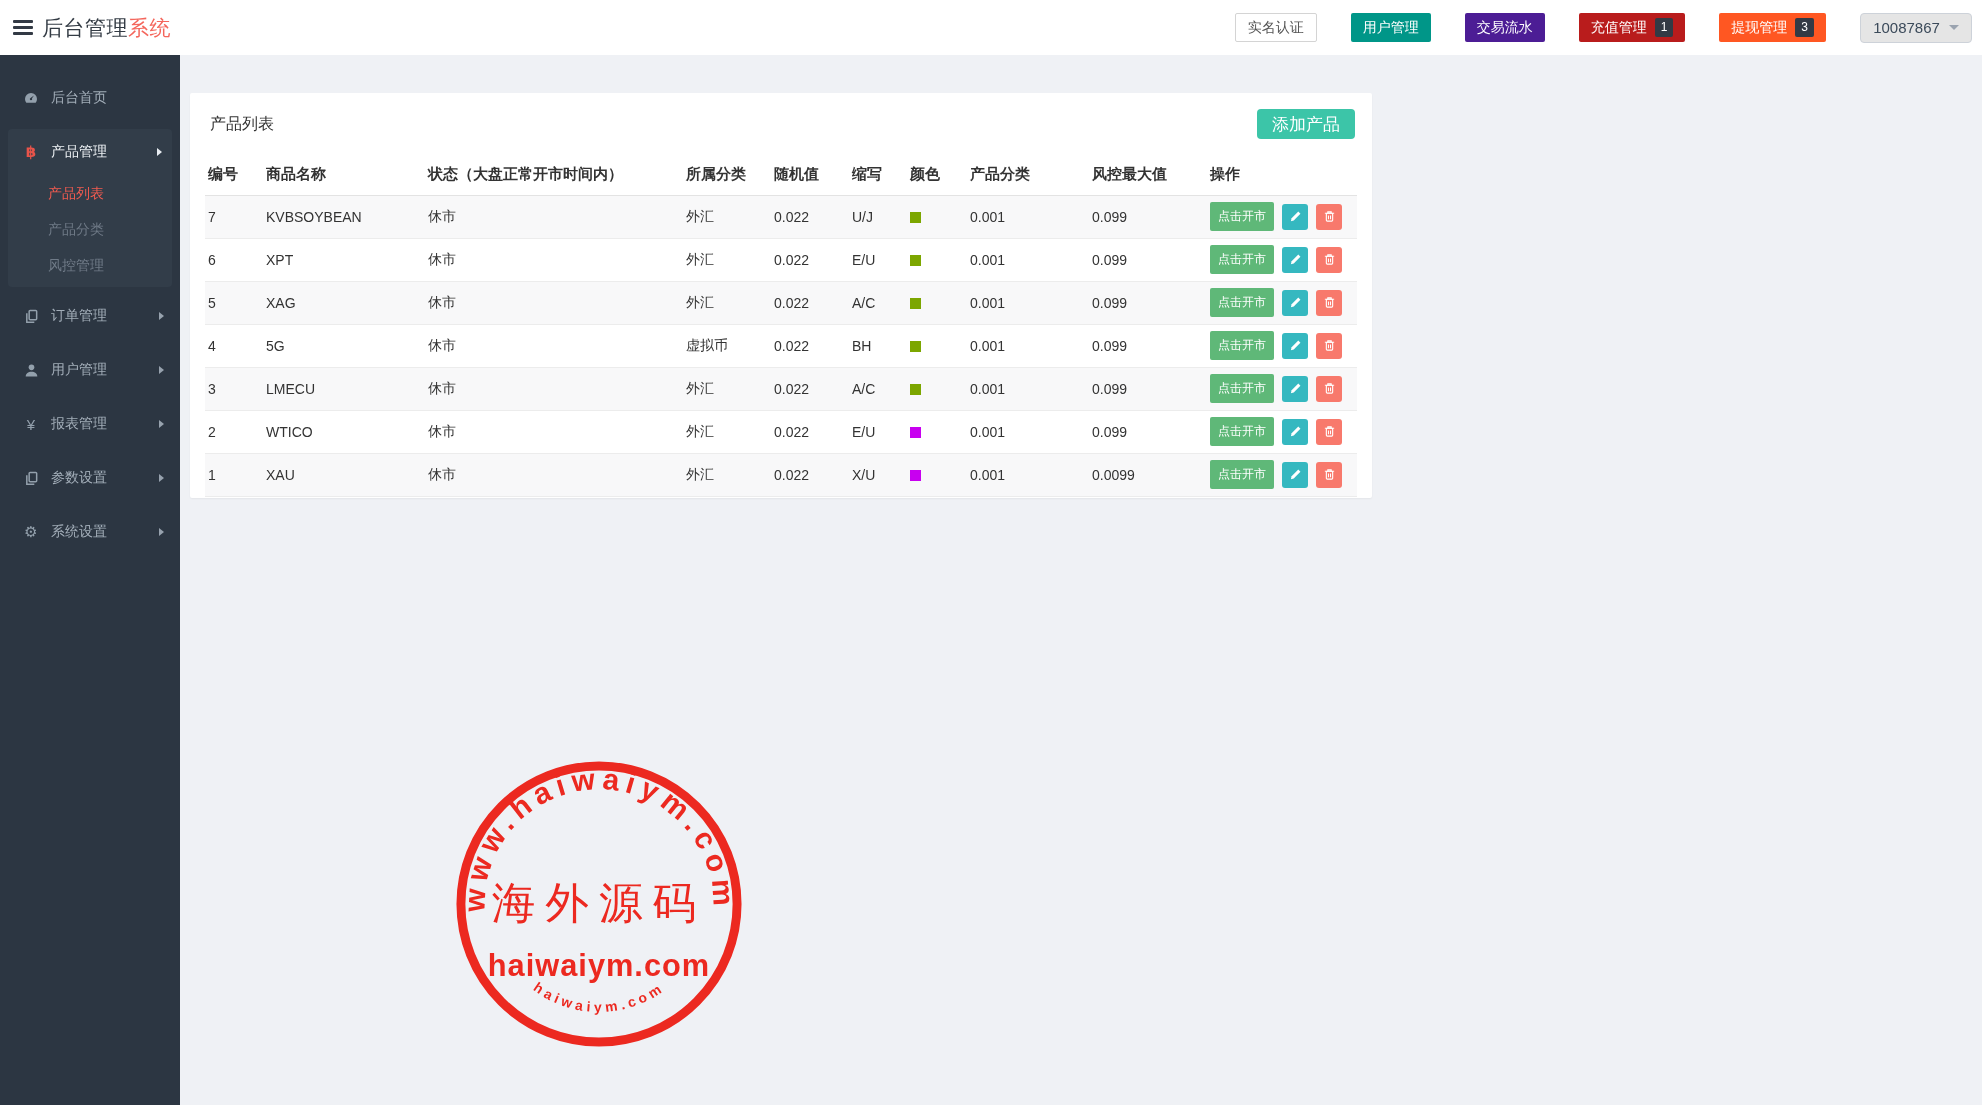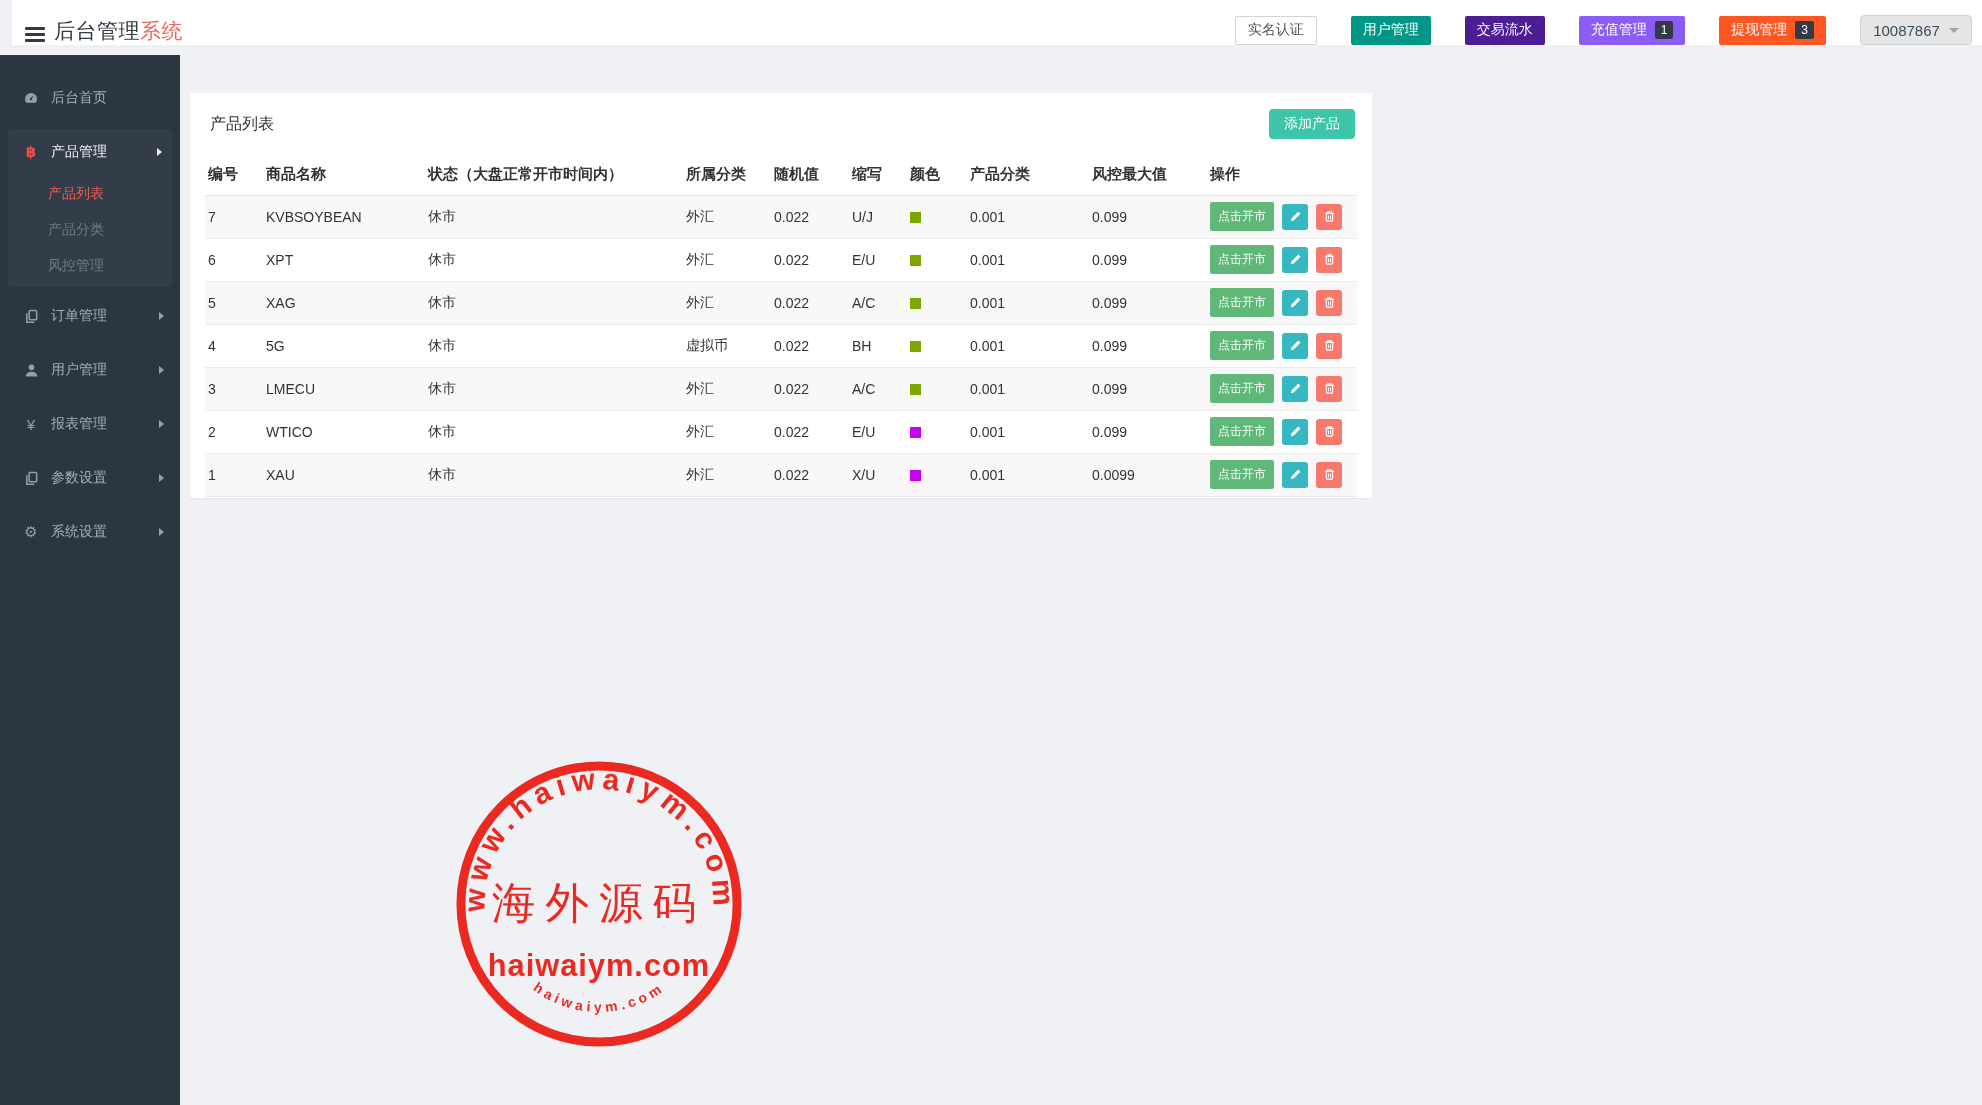--- a/index.html
+++ b/index.html
@@ -5,37 +5,37 @@
   * { margin:0; padding:0; box-sizing:border-box; }
   html,body { width:1982px; height:1105px; }
   body {
     position:relative; overflow:hidden;
     font-family:"Liberation Sans","DejaVu Sans",sans-serif;
     background:#eff1f5; color:#333;
   }
 
   
   .navbar {
-    position:absolute; top:0; left:12px; right:0; height:45px;
-    background:#fff; display:flex; align-items:flex-end; z-index:5;
+    position:absolute; top:0; left:0; right:0; height:55px;
+    background:#fff; display:flex; align-items:center; z-index:5;
   }
   .hamburger { margin-left:13px; width:20px; cursor:pointer; }
   .hamburger span { display:block; height:3px; background:#333a45; margin:3px 0; border-radius:1px; }
   .brand { margin-left:9px; font-size:21px; color:#333b44; letter-spacing:0.5px; }
   .brand .accent { color:#f4665c; }
   .nav-right { margin-left:auto; display:flex; align-items:center; gap:34px; padding-right:10px; }
   .nbtn {
     height:29px; padding:0 12px; font-size:14px; border:none; border-radius:2px;
     color:#fff; display:inline-flex; align-items:center; gap:8px; cursor:pointer; white-space:nowrap;
     font-family:inherit;
   }
   .nbtn.outline { background:#fff; border:1px solid #d4d4d4; color:#555; }
   .nbtn.teal   { background:#009688; }
   .nbtn.blue   { background:#4c1d95; }
-  .nbtn.amber  { background:#8b5cf6; }
+  .nbtn.amber  { background:#b91c1c; }
   .nbtn.orange { background:#ff5722; }
   .nbadge { background:#333a45; color:#fff; font-size:12px; border-radius:2px; padding:2px 6px; line-height:1.2; }
   .user-dd {
     height:30px; min-width:112px; border:1px solid #cdd2d9; border-radius:4px; background:#e5e5e5;
     display:inline-flex; align-items:center; justify-content:center; gap:9px;
     font-size:15px; color:#3b4a5a; padding:0 12px; cursor:pointer;
   }
   .caret-down { width:0; height:0; border-left:5px solid transparent; border-right:5px solid transparent; border-top:5px solid #9aa3af; }
 
   
@@ -62,21 +62,21 @@
   
   .content { position:absolute; left:180px; top:55px; right:0; bottom:0; background:#eff1f5; }
   .card {
     position:absolute; left:10px; top:38px; width:1182px;
     background:#fff; border-radius:2px; box-shadow:0 1px 2px rgba(0,0,0,.05); padding-bottom:1px;
   }
   .card-header { height:62px; display:flex; align-items:center; padding:0 17px 0 20px; }
   .card-title { font-size:16px; color:#333; }
   .add-btn {
     margin-left:auto; height:30px; padding:0 15px; background:#3cc5a8; color:#fff;
-    border:none; border-radius:4px; font-size:14px; cursor:pointer; font-family:inherit;
+    border:none; border-radius:4px; font-size:17px; cursor:pointer; font-family:inherit;
   }
 
   table.products { width:1152px; margin:0 15px; border-collapse:collapse; table-layout:fixed; }
   table.products th {
     text-align:left; font-size:15px; font-weight:bold; color:#333;
     height:40px; padding:0 6px 0 3px; border-bottom:1px solid #e3e3e3; white-space:nowrap;
   }
   table.products td {
     height:43px; font-size:14px; color:#333; padding:0 6px 0 3px;
     border-bottom:1px solid #ececec; white-space:nowrap;

